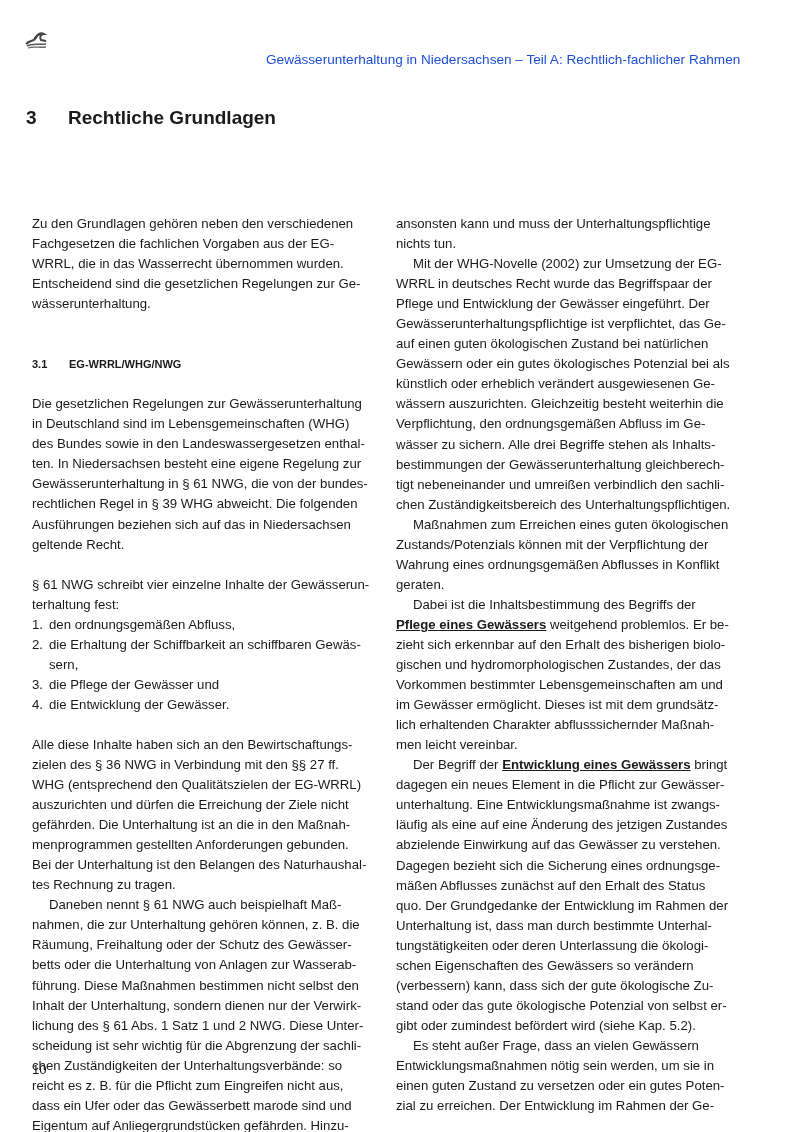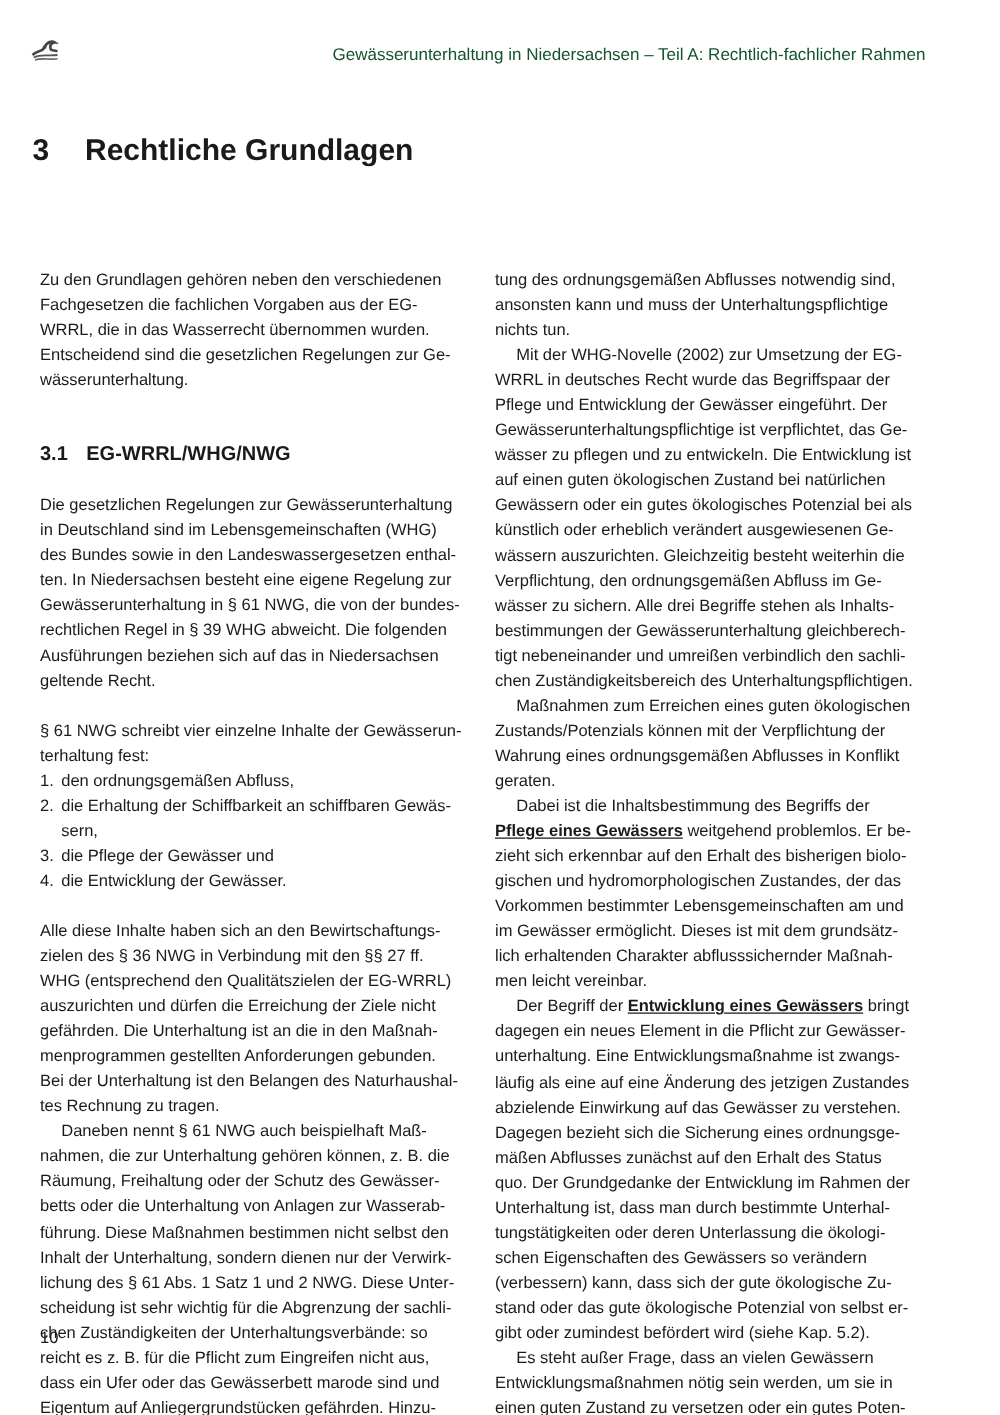--- a/index.html
+++ b/index.html
@@ -1,29 +1,29 @@
 <!DOCTYPE html>
 <html><head>
   <meta charset="utf-8">
   <style>
     html, body { margin: 0; padding: 0; background: #ffffff; }
     body { width: 800px; height: 1132px; position: relative; overflow: hidden;
            font-family: "Liberation Sans", sans-serif; color: #1a1a1a; }
     .logo { position: absolute; left: 24px; top: 28px; width: 24px; height: 24px; }
-    .running-header { position: absolute; left: 266px; top: 36px; font-size: 13.6px; color: #14532d; white-space: nowrap; }
-    .chapter-title { position: absolute; left: 26px; top: 107px; font-size: 24px; font-weight: bold; margin: 0; white-space: nowrap; }
+    .running-header { position: absolute; left: 266px; top: 52px; font-size: 13.6px; color: #1d4ed8; white-space: nowrap; }
+    .chapter-title { position: absolute; left: 26px; top: 107px; font-size: 19px; font-weight: bold; margin: 0; white-space: nowrap; }
     .chapter-title .num { display: inline-block; width: 42px; }
     .col { position: absolute; width: 350px; font-size: 13.2px; line-height: 20.05px; margin-top: 44px; }
     .col-left { left: 32px; top: 170px; }
     .col-right { left: 396px; top: 170px; }
     .line { white-space: nowrap; height: 20.05px; }
     .indent { padding-left: 17px; }
     .gap { height: 20px; }
     .gap-big { height: 38px; }
-    .section-title { font-size: 16px; font-weight: bold; margin: 0; height: 24px; line-height: 24px; white-space: nowrap; }
+    .section-title { font-size: 11px; font-weight: bold; margin: 0; height: 24px; line-height: 24px; white-space: nowrap; }
     .section-title .num { display: inline-block; width: 37px; }
     .li { white-space: nowrap; height: 20.05px; }
     .li .n { display: inline-block; width: 17px; }
     .li-cont { padding-left: 17px; }
     b { font-weight: bold; text-decoration: underline; }
     .page-number { position: absolute; left: 32px; top: 1062px; font-size: 13.2px; }
   </style>
 </head>
 <body>
 
@@ -94,30 +94,28 @@
     <div class="line">scheidung ist sehr wichtig für die Abgrenzung der sachli-</div>
     <div class="line">chen Zuständigkeiten der Unterhaltungsverbände: so</div>
     <div class="line">reicht es z. B. für die Pflicht zum Eingreifen nicht aus,</div>
     <div class="line">dass ein Ufer oder das Gewässerbett marode sind und</div>
     <div class="line">Eigentum auf Anliegergrundstücken gefährden. Hinzu-</div>
   </div>
 </div>
 
 <div class="col col-right">
   <div>
-    <div class="line">tung des ordnungsgemäßen Abflusses notwendig sind,</div>
     <div class="line">ansonsten kann und muss der Unterhaltungspflichtige</div>
     <div class="line">nichts tun.</div>
   </div>
   <div>
     <div class="line indent">Mit der WHG-Novelle (2002) zur Umsetzung der EG-</div>
     <div class="line">WRRL in deutsches Recht wurde das Begriffspaar der</div>
     <div class="line">Pflege und Entwicklung der Gewässer eingeführt. Der</div>
     <div class="line">Gewässerunterhaltungspflichtige ist verpflichtet, das Ge-</div>
-    <div class="line">wässer zu pflegen und zu entwickeln. Die Entwicklung ist</div>
     <div class="line">auf einen guten ökologischen Zustand bei natürlichen</div>
     <div class="line">Gewässern oder ein gutes ökologisches Potenzial bei als</div>
     <div class="line">künstlich oder erheblich verändert ausgewiesenen Ge-</div>
     <div class="line">wässern auszurichten. Gleichzeitig besteht weiterhin die</div>
     <div class="line">Verpflichtung, den ordnungsgemäßen Abfluss im Ge-</div>
     <div class="line">wässer zu sichern. Alle drei Begriffe stehen als Inhalts-</div>
     <div class="line">bestimmungen der Gewässerunterhaltung gleichberech-</div>
     <div class="line">tigt nebeneinander und umreißen verbindlich den sachli-</div>
     <div class="line">chen Zuständigkeitsbereich des Unterhaltungspflichtigen.</div>
   </div>

